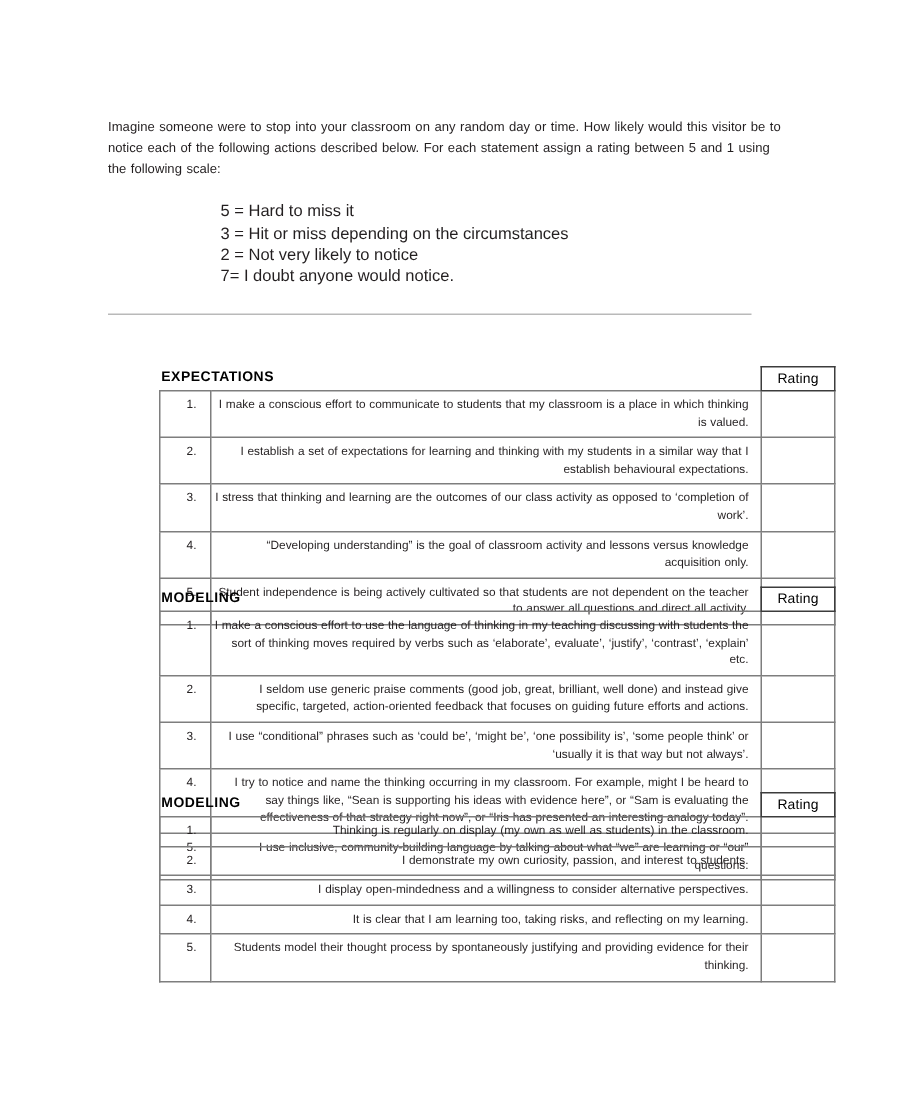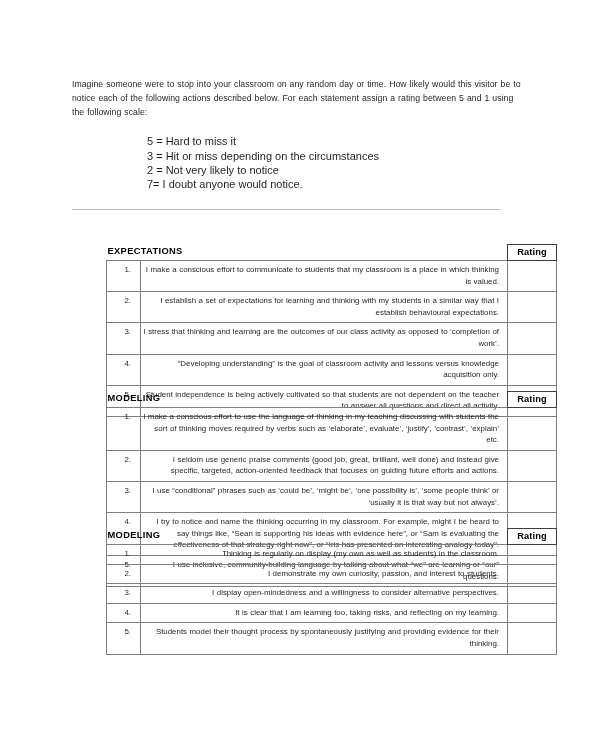--- a/index.html
+++ b/index.html
@@ -87,21 +87,21 @@
     font-size: 9.3px;
     font-weight: bold;
     letter-spacing: 0.35px;
     color: #000000;
     padding: 0 0 4px 1px;
     vertical-align: bottom;
   }
   tr.hdr th.hdr-rating {
     border: 1px solid #3c3c3c;
     font-size: 9.3px;
-    font-weight: bold;
+    font-weight: normal;
     color: #000000;
     text-align: center;
     padding: 2px 0 3px 0;
     vertical-align: middle;
     letter-spacing: 0.1px;
   }
 
   tbody td {
     border: 1px solid #7e7e7e;
     font-size: 7.9px;

